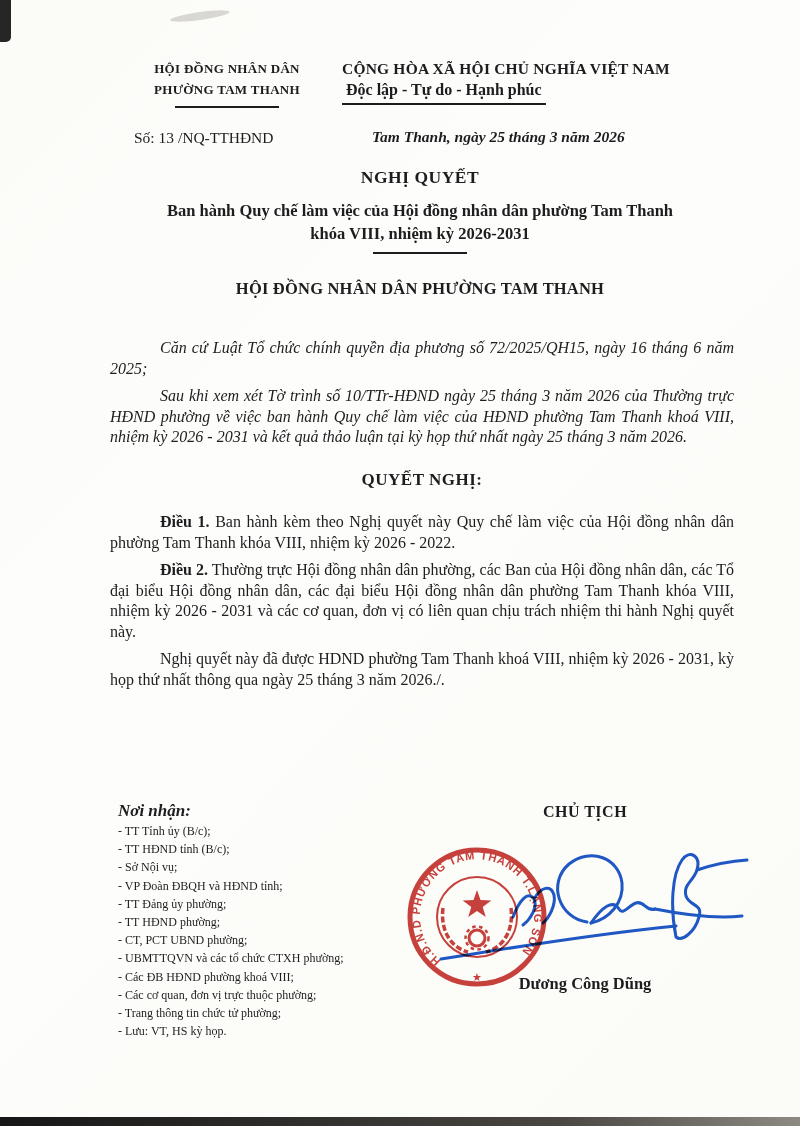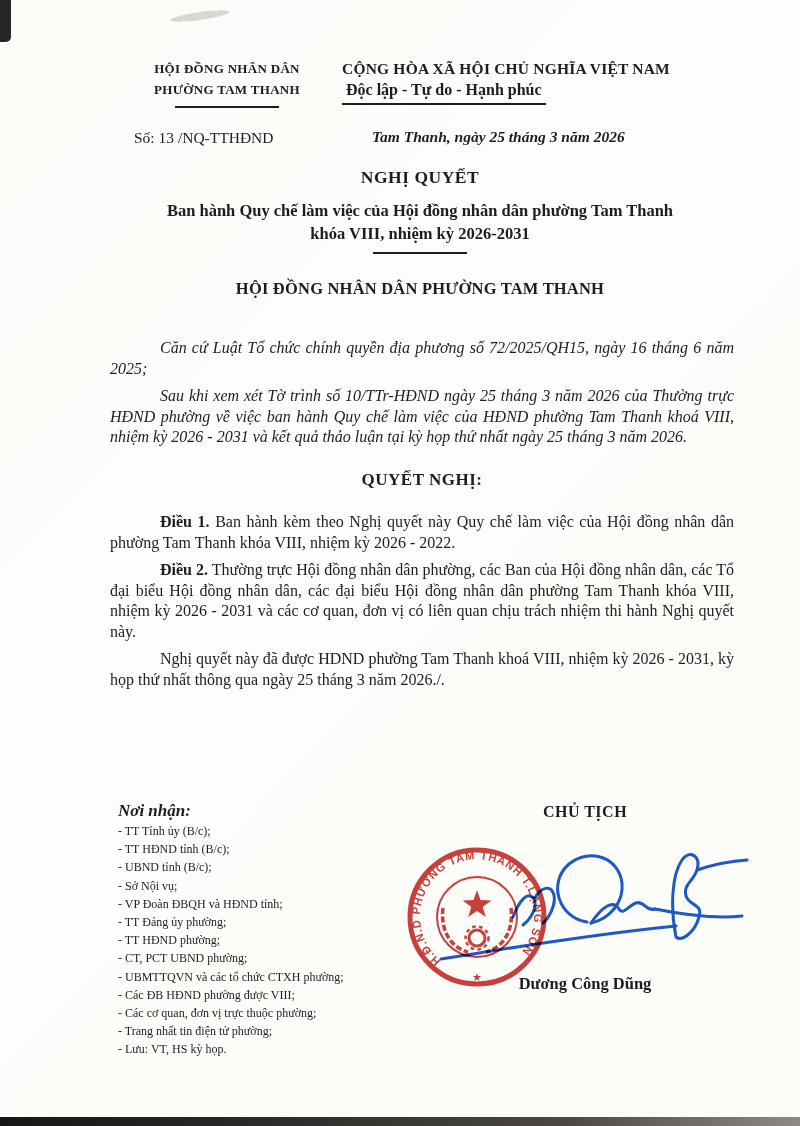--- a/index.html
+++ b/index.html
@@ -84,30 +84,29 @@
     <p><span class="lead">Điều 1.</span><span> Ban hành kèm theo Nghị quyết này Quy chế làm việc của Hội đồng nhân dân phường Tam Thanh khóa VIII, nhiệm kỳ 2026 - 2022.</span></p>
     <p><span class="lead">Điều 2.</span><span> Thường trực Hội đồng nhân dân phường, các Ban của Hội đồng nhân dân, các Tổ đại biểu Hội đồng nhân dân, các đại biểu Hội đồng nhân dân phường Tam Thanh khóa VIII, nhiệm kỳ 2026 - 2031 và các cơ quan, đơn vị có liên quan chịu trách nhiệm thi hành Nghị quyết này.</span></p>
 
     <p>Nghị quyết này đã được HDND phường Tam Thanh khoá VIII, nhiệm kỳ 2026 - 2031, kỳ họp thứ nhất thông qua ngày 25 tháng 3 năm 2026./.</p>
   </div>
 
   <div class="recipients-label">Nơi nhận:</div>
   <ul class="recipients">
     <li>- TT Tỉnh ủy (B/c);</li>
     <li>- TT HĐND tỉnh (B/c);</li>
-    <li>- UBND tỉnh (B/c);</li>
     <li>- Sở Nội vụ;</li>
     <li>- VP Đoàn ĐBQH và HĐND tỉnh;</li>
     <li>- TT Đảng ủy phường;</li>
     <li>- TT HĐND phường;</li>
     <li>- CT, PCT UBND phường;</li>
     <li>- UBMTTQVN và các tổ chức CTXH phường;</li>
-    <li>- Các ĐB HĐND phường được VIII;</li>
+    <li>- Các ĐB HĐND phường khoá VIII;</li>
     <li>- Các cơ quan, đơn vị trực thuộc phường;</li>
-    <li>- Trang nhất tin điện tử phường;</li>
+    <li>- Trang thông tin chức tử phường;</li>
     <li>- Lưu: VT, HS kỳ họp.</li>
   </ul>
 
   <div class="chairman-title">CHỦ TỊCH</div>
 
   <svg class="stamp" viewBox="0 0 150 150" xmlns="http://www.w3.org/2000/svg">
     <g stroke="#c5302c" fill="none" stroke-width="5">
       <circle cx="75" cy="75" r="67"></circle>
       <circle cx="75" cy="75" r="40" stroke-width="2"></circle>
     </g>

